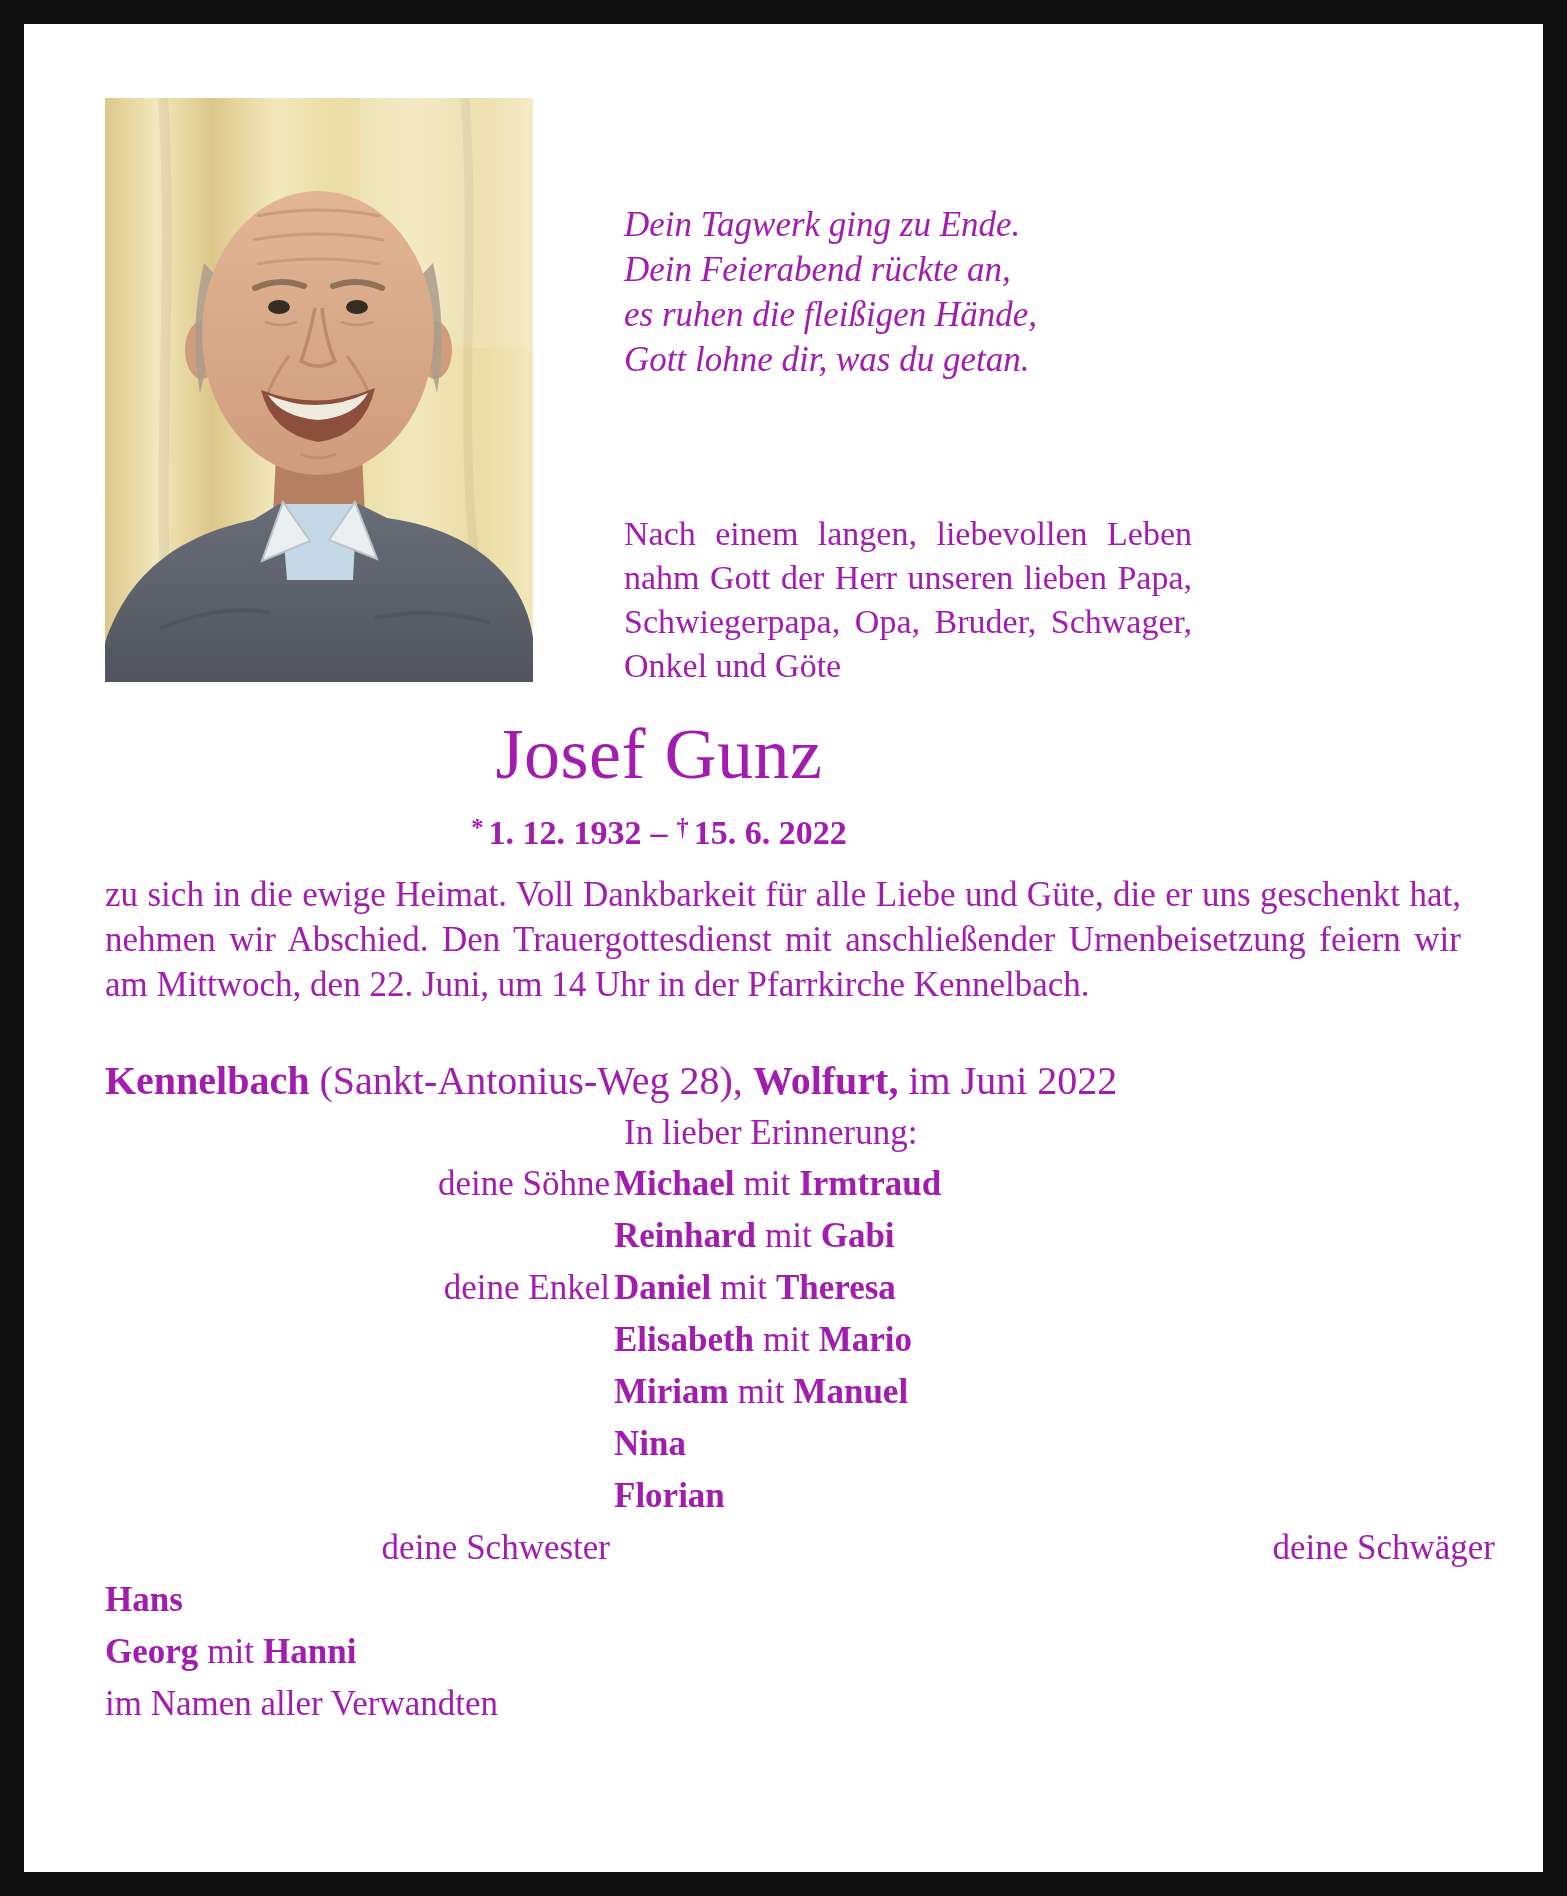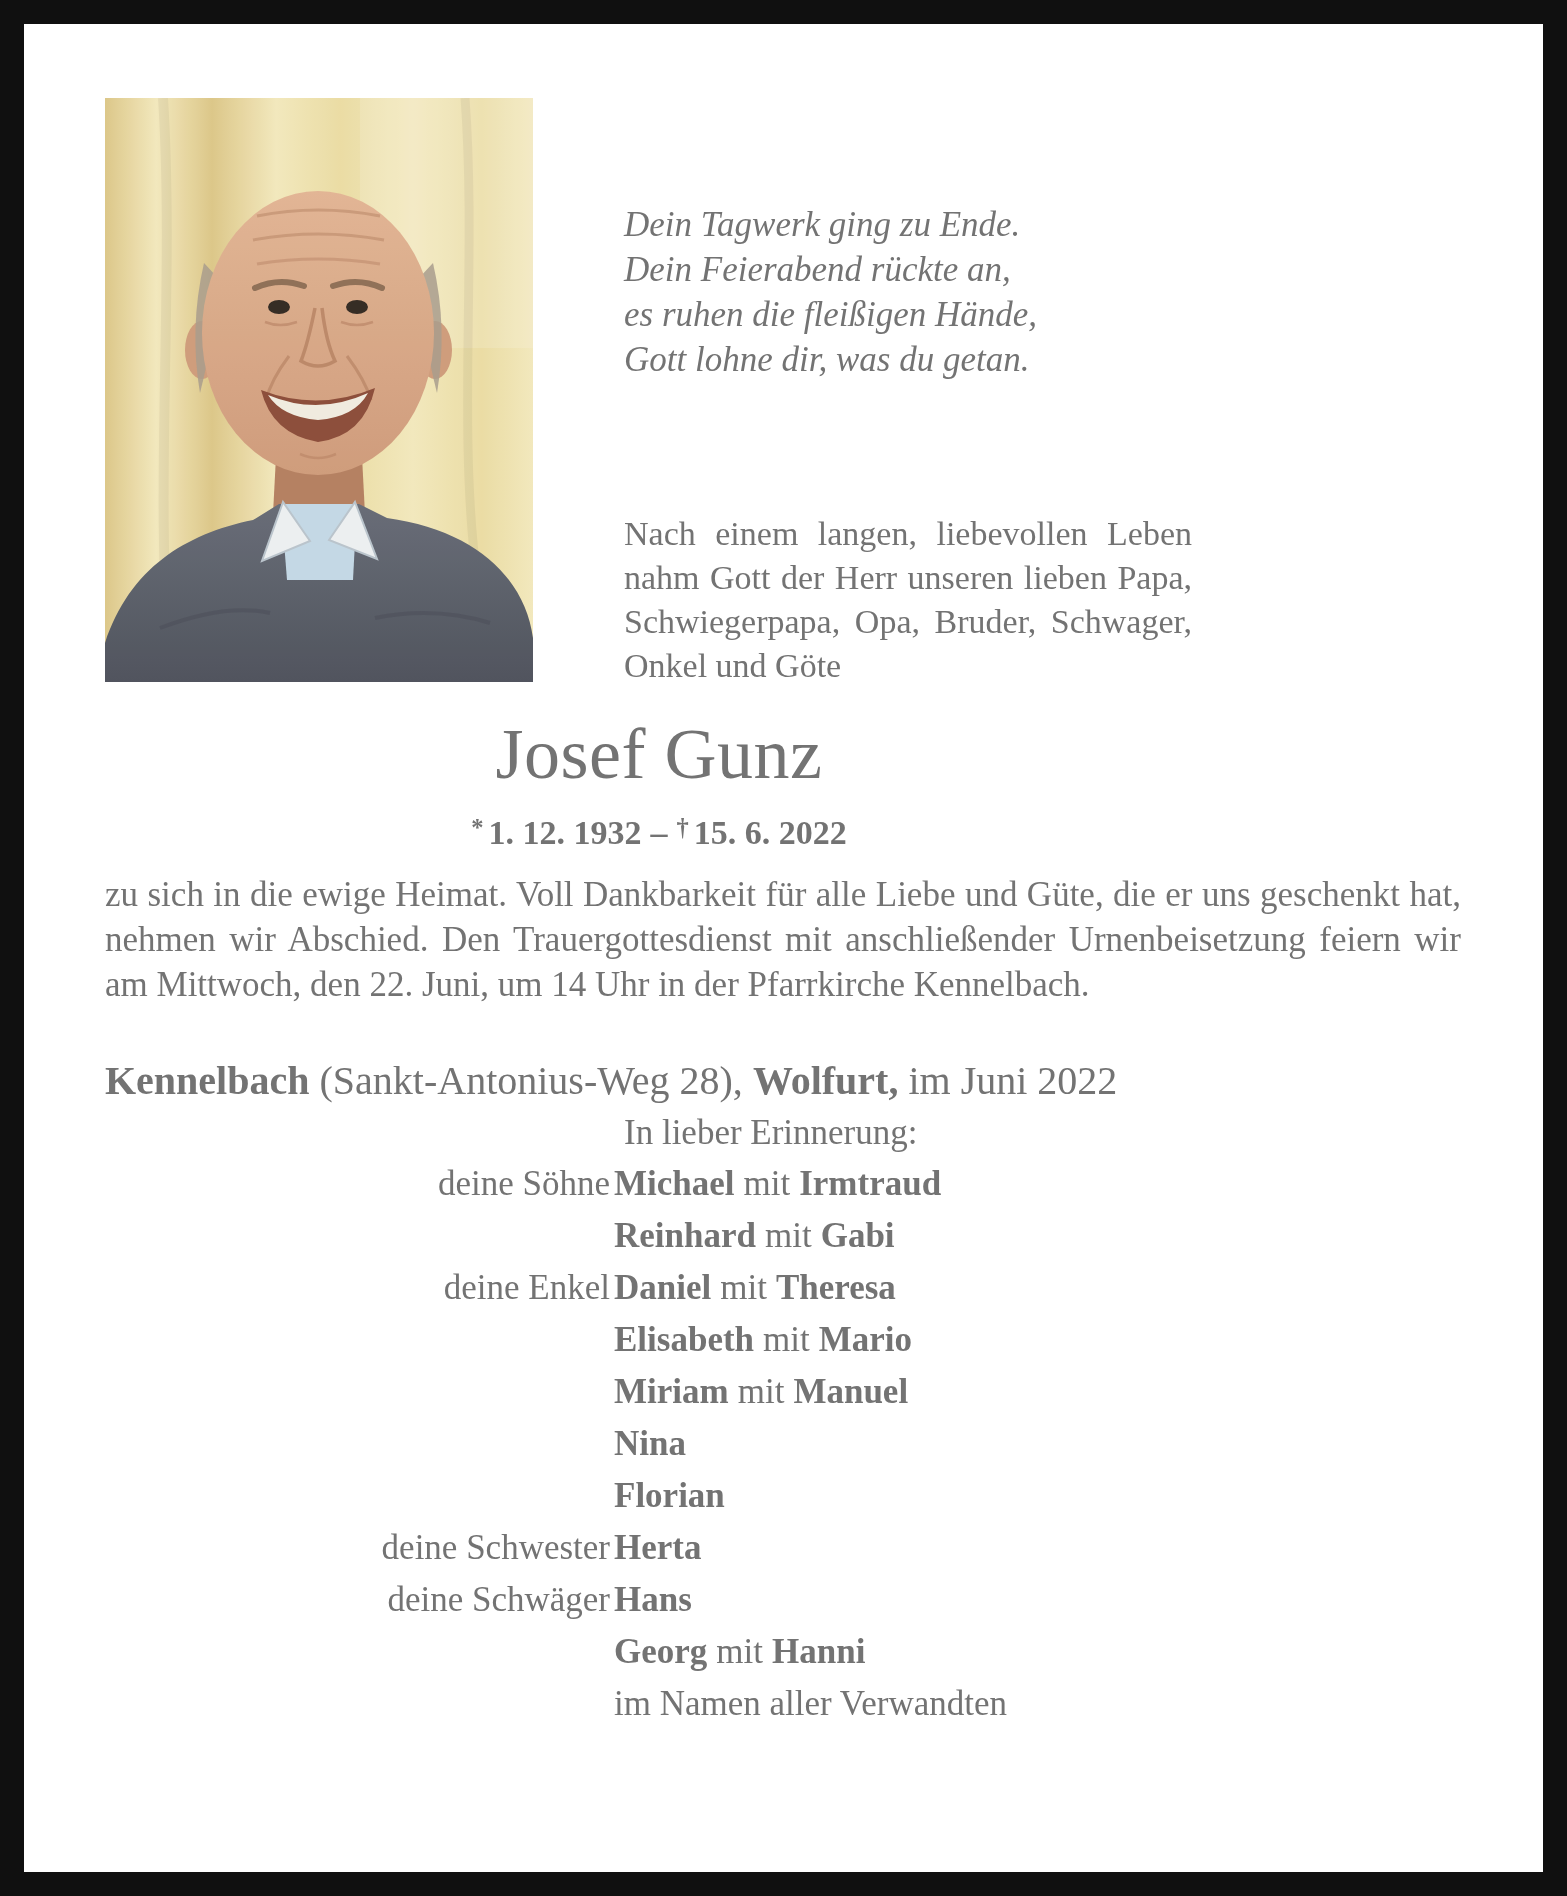--- a/index.html
+++ b/index.html
@@ -2,21 +2,21 @@
 <html lang="de"><head>
 <meta charset="utf-8">
 <style>
   html,body { margin:0; padding:0; background:#ffffff; }
   .page {
     position:relative;
     width:1567px; height:1896px;
     box-sizing:border-box;
     border:24px solid #101010;
     background:#ffffff;
-    color:#737373;
+    color:#a21caf;
     font-family:"Liberation Serif","DejaVu Serif",serif;
     overflow:hidden;
   }
   .abs { position:absolute; }
 
   
   .photo { left:81px; top:74px; width:428px; height:584px; }
 
   
   .poem { left:600px; top:178px; font-style:italic; font-size:35px; line-height:45px; }
@@ -161,21 +161,20 @@
     <div class="rel"></div>
     <div class="names"><span class="n">Miriam</span><span class="c">mit</span><span class="n">Manuel</span></div>
 
     <div class="rel"></div>
     <div class="names"><span class="n">Nina</span><span class="c"></span><span class="n"></span></div>
 
     <div class="rel"></div>
     <div class="names"><span class="n">Florian</span><span class="c"></span><span class="n"></span></div>
 
     <div class="rel">deine Schwester</div>
-    <div class="names"><span class="n">Herta</span><span class="c"></span><span class="n"></span></div>
 
     <div class="rel">deine Schwäger</div>
     <div class="names"><span class="n">Hans</span><span class="c"></span><span class="n"></span></div>
 
     <div class="rel"></div>
     <div class="names"><span class="n">Georg</span><span class="c">mit</span><span class="n">Hanni</span></div>
 
     <div class="rel"></div>
     <div class="names closing">im Namen aller Verwandten</div>
 

